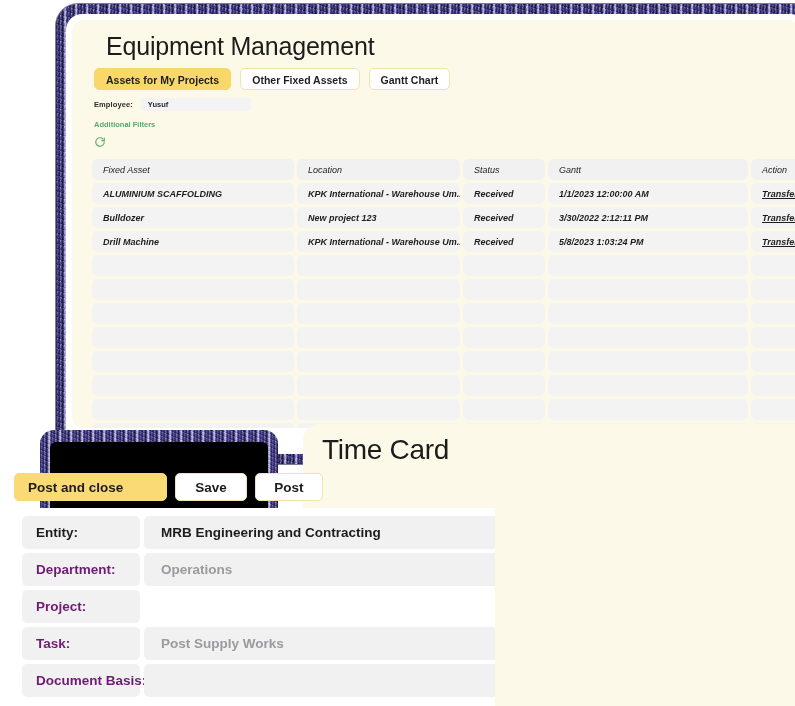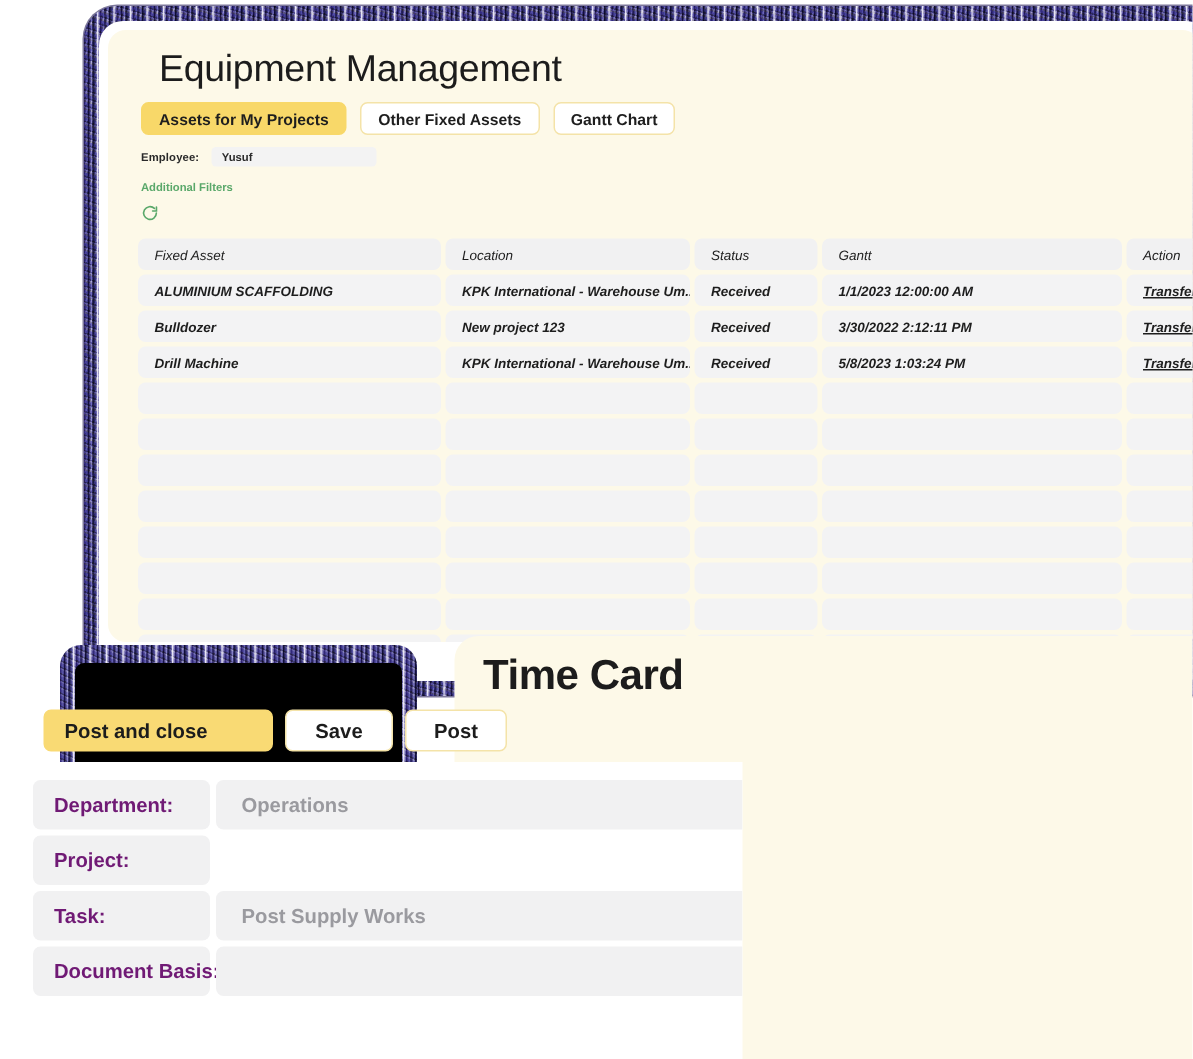--- a/index.html
+++ b/index.html
@@ -249,31 +249,30 @@
     height: 282px;
     border-radius: 16px 0 0 0;
     background: #fdf9e8;
     overflow: hidden;
   }
   .tc-title {
     position: absolute;
     left: 19px;
     top: 10px;
     font-size: 28px;
-    font-weight: 700;
+    font-weight: 400;
     color: #1c1c1c;
     letter-spacing: -0.3px;
   }
   .tc-buttons {
     position: absolute;
     left: 14px;
     top: 473px;
     display: flex;
     gap: 8px;
-    margin-left: 15px;
   }
   .tc-btn {
     height: 28px;
     line-height: 28px;
     padding: 0 14px;
     border-radius: 5px;
     font-size: 13.5px;
     font-weight: 700;
     color: #1c1c1c;
     border: 1px solid #f4e3a8;
@@ -488,20 +487,24 @@
 </div>
 
 <div class="tc-buttons">
   <div class="tc-btn primary">Post and close</div>
   <div class="tc-btn save">Save</div>
   <div class="tc-btn post">Post</div>
 </div>
 
 <div class="tc-card">
   <div class="tc-rows" id="tc-rows">
+      <div class="tc-row strong">
+        <div class="tc-key">Entity:</div>
+        <div class="tc-val">MRB Engineering and Contracting</div>
+      </div>
       <div class="tc-gap"></div>
       <div class="tc-row">
         <div class="tc-key">Department:</div>
         <div class="tc-val">Operations</div>
       </div>
       <div class="tc-gap"></div>
       <div class="tc-row">
         <div class="tc-key">Project:</div>
       </div>
       <div class="tc-gap"></div>

